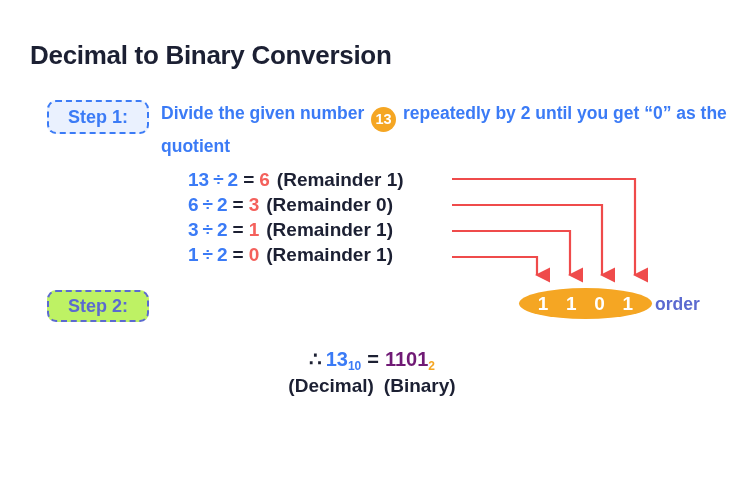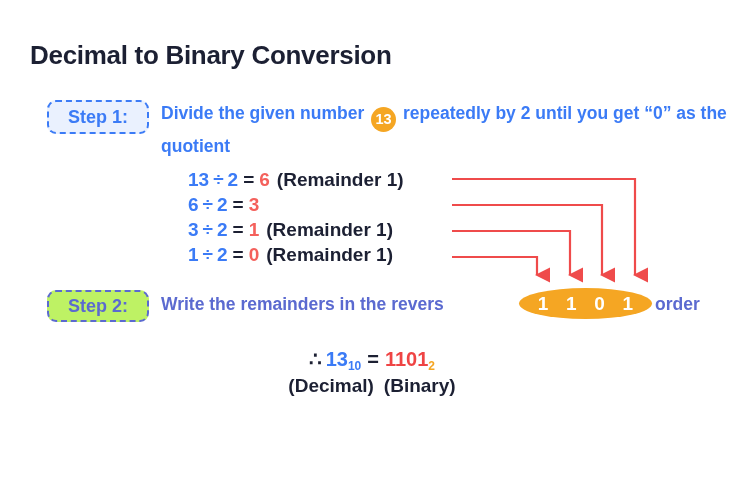--- a/index.html
+++ b/index.html
@@ -172,21 +172,21 @@
     top: 347px;
     width: 744px;
     text-align: center;
     font-size: 20px;
     font-weight: bold;
     color: #1C2033;
     white-space: nowrap;
   }
   .therefore { color: #1C2033; margin-right: 4px; }
   .decimal-val { color: #3B7BF6; }
-  .binary-val  { color: #ef4444; }
+  .binary-val  { color: #701a75; }
   .sub {
     font-size: 12px;
     vertical-align: -4px;
     margin-top: 24px;
   }
   .sub-blue   { color: #3B7BF6; }
   .sub-orange { color: #F5A623; }
   .eq-sign-dark { color: #1C2033; margin: 0 6px; }
 
   .labels-row {
@@ -254,20 +254,21 @@
       <span class="eq-quotient">6</span>
       <span class="eq-rem">(Remainder 1)</span>
     </div>
 
     <div class="eq-row">
       <span class="eq-dividend">6</span>
       <span class="eq-op">÷</span>
       <span class="eq-divisor">2</span>
       <span class="eq-eq">=</span>
       <span class="eq-quotient">3</span>
+      <span class="eq-rem">(Remainder 0)</span>
     </div>
 
     <div class="eq-row">
       <span class="eq-dividend">3</span>
       <span class="eq-op">÷</span>
       <span class="eq-divisor">2</span>
       <span class="eq-eq">=</span>
       <span class="eq-quotient">1</span>
       <span class="eq-rem">(Remainder 1)</span>
     </div>
@@ -294,21 +295,20 @@
 
     <path d="M452,205 L602,205 L602,275" fill="none" stroke="#EF4B4B" stroke-width="2.2" marker-end="url(#arrowhead)"></path>
 
     <path d="M452,231 L570,231 L570,275" fill="none" stroke="#EF4B4B" stroke-width="2.2" marker-end="url(#arrowhead)"></path>
 
     <path d="M452,257 L537,257 L537,275" fill="none" stroke="#EF4B4B" stroke-width="2.2" marker-end="url(#arrowhead)"></path>
   </svg>
 
   <div class="step-badge step2-badge">Step 2:</div>
 
-  <div class="step2-text">Write the remainders in the revers</div>
 
   <div class="result-pill">
     <span>1</span>
     <span>1</span>
     <span>0</span>
     <span>1</span>
   </div>
 
   <div class="step2-tail">order</div>
 

